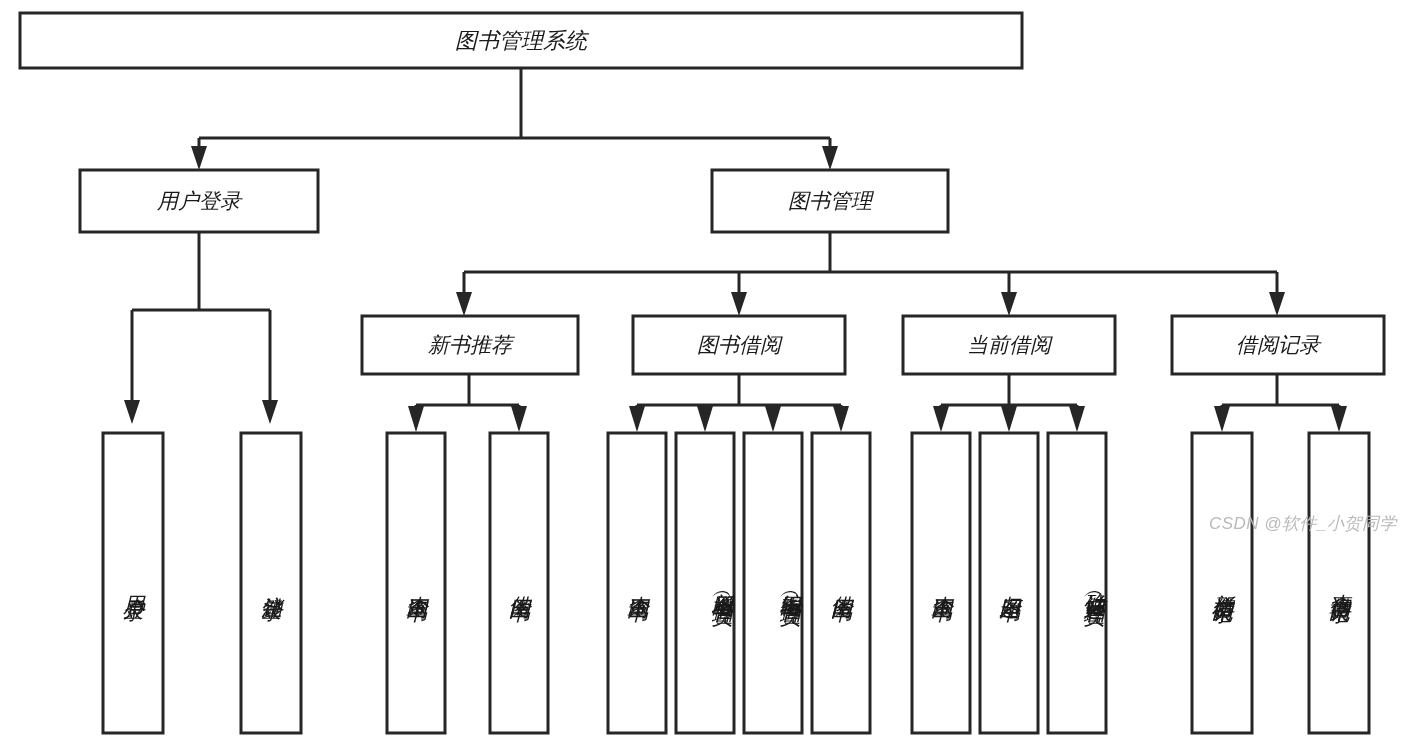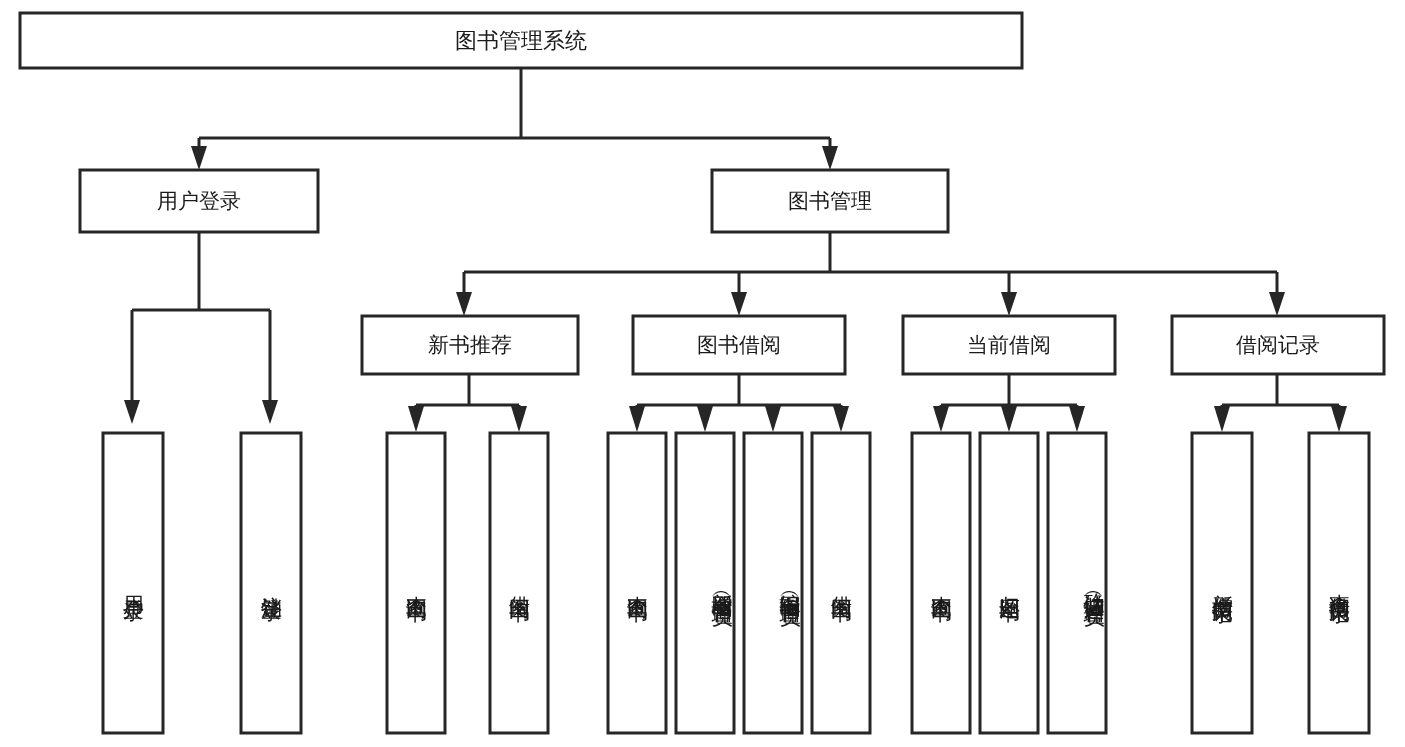--- a/index.html
+++ b/index.html
@@ -11,20 +11,21 @@
     width: 1405px;
     height: 747px;
     font-family: "Liberation Sans", "DejaVu Sans", sans-serif;
     overflow: hidden;
     position: relative;
   }
   #diagram-root {
     position: relative;
     width: 1405px;
     height: 540px;
+    font-style: italic;
   }
   svg.flow-svg {
     position: absolute;
     top: 0;
     left: 0;
     width: 1405px;
     height: 747px;
     display: block;
   }
   .node-rect {
@@ -235,14 +236,15 @@
   <div class="vlabel" style="left:912px; top:433px; width:58px; height:300px; display:flex; align-items:center; justify-content:center;">查询图书</div>
 
   <div class="vlabel" style="left:980px; top:433px; width:58px; height:300px; display:flex; align-items:center; justify-content:center;">归还图书</div>
 
   <div class="vlabel" style="left:1048px; top:440px; width:58px; height:290px; display:flex; align-items:flex-start; justify-content:center;">确认归还（管理员）</div>
 
   <div class="vlabel" style="left:1192px; top:433px; width:60px; height:300px; display:flex; align-items:center; justify-content:center;">新增借阅记录</div>
 
   <div class="vlabel" style="left:1309px; top:433px; width:60px; height:300px; display:flex; align-items:center; justify-content:center;">查询借阅记录</div>
 
+  <div class="watermark">CSDN @软件_小贺同学</div>
 
 </div>
 
 </body></html>

